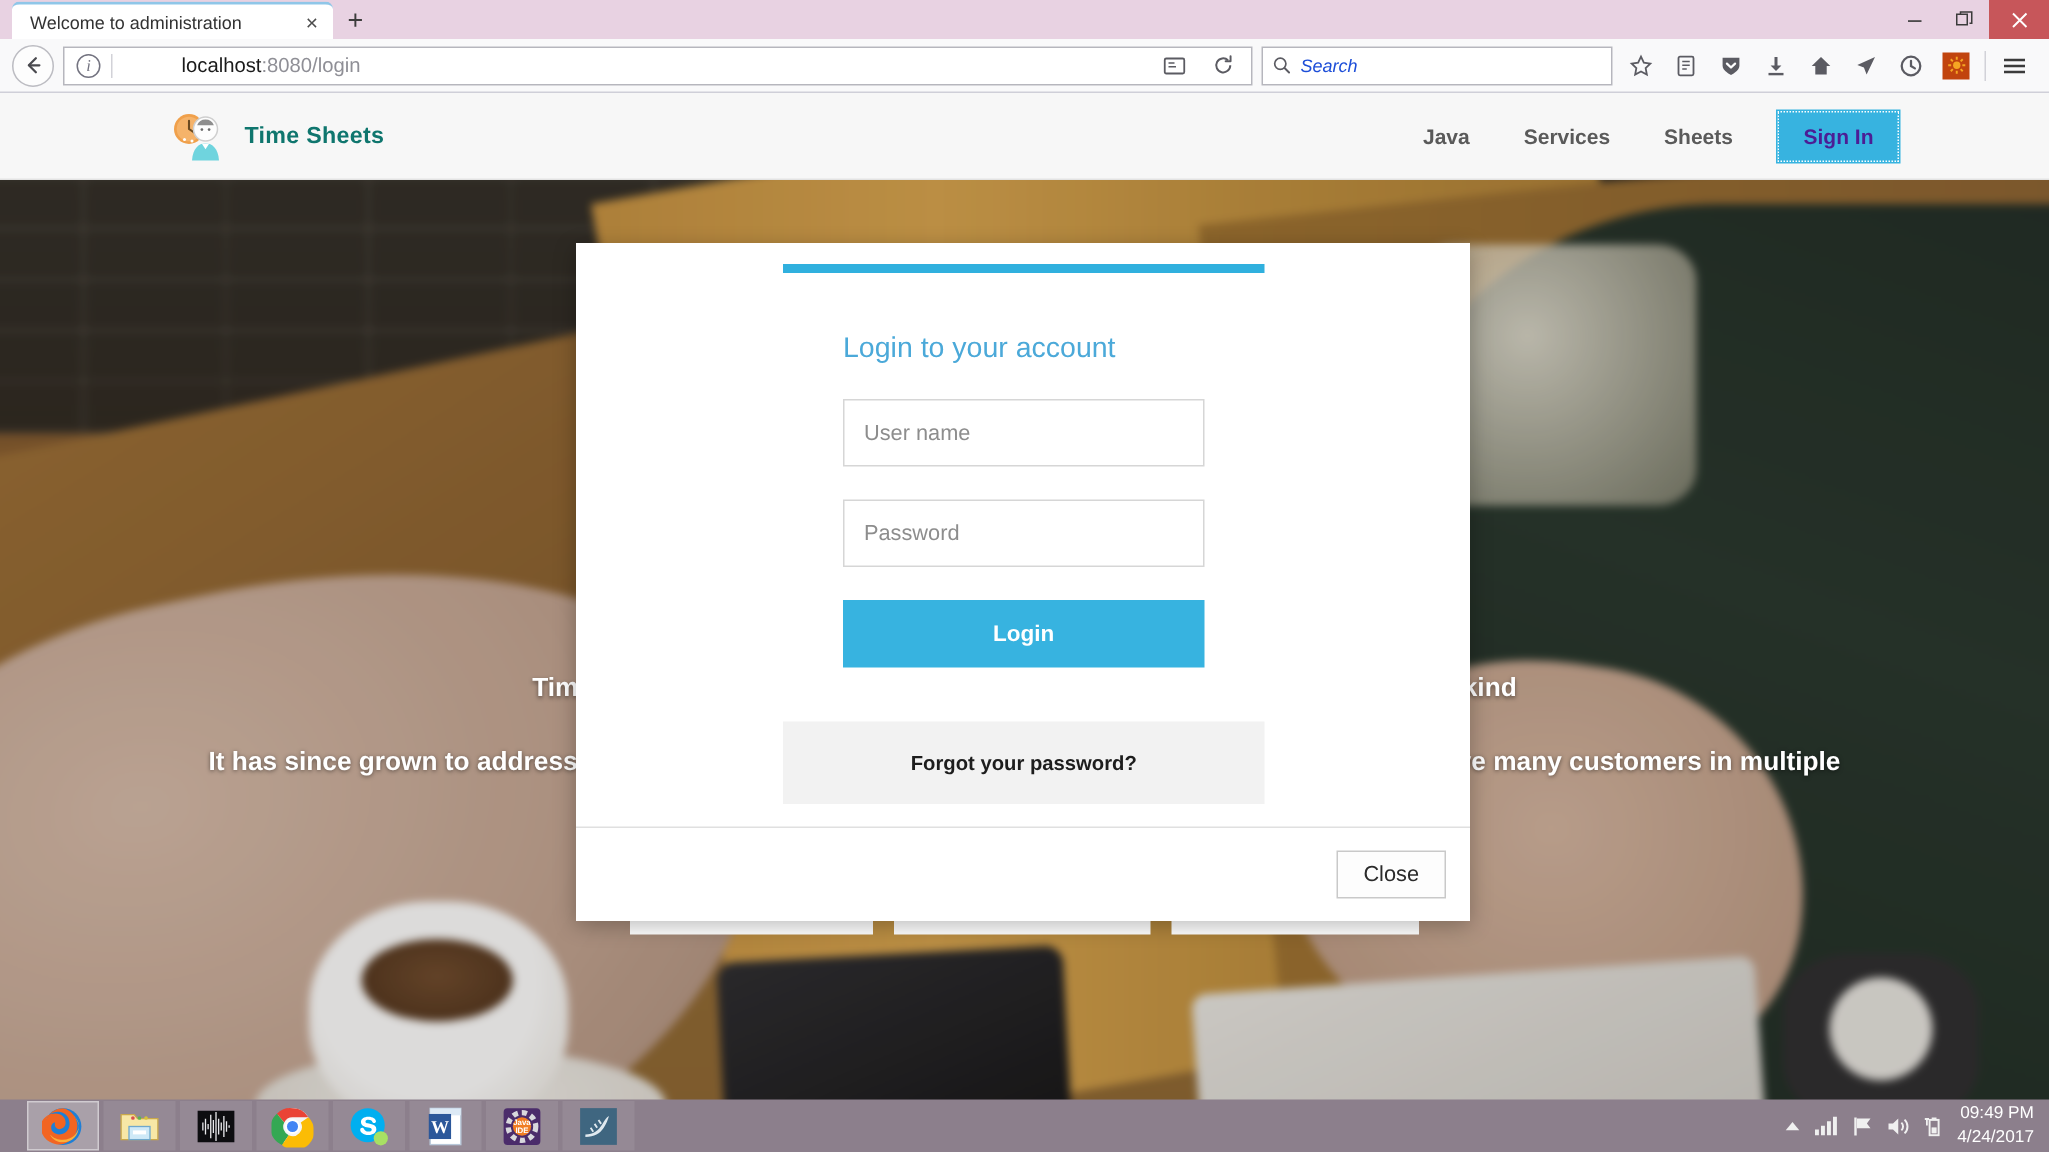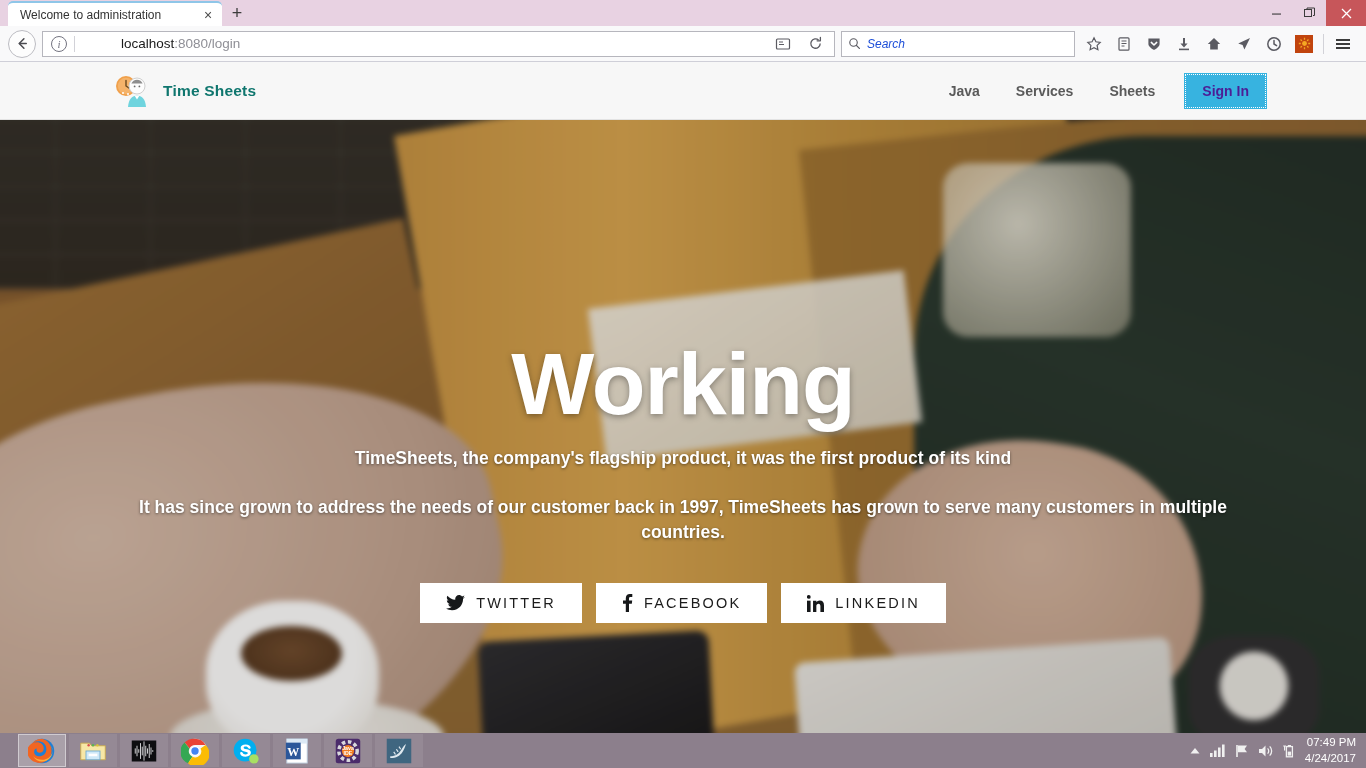--- a/index.html
+++ b/index.html
@@ -493,20 +493,37 @@
                 <rect x="0" y="6" width="3.8" height="12" fill="#16181a"></rect>
                 <circle cx="1.9" cy="2" r="2" fill="#16181a"></circle>
                 <path d="M6.4 6h3.6v1.7c.5-.9 1.7-1.9 3.5-1.9 3 0 4.5 1.8 4.5 5.3V18h-3.8v-6c0-1.7-.6-2.7-2-2.7-1.2 0-1.9.8-2.2 1.6-.1.3-.1.7-.1 1.1V18H6.4z" fill="#16181a"></path>
               </svg>
             <span>LINKEDIN</span>
           </div>
         </div>
       </div>
     </div>
 
+    <div class="dialog-outer">
+      <div class="dialog-body">
+        <div class="login-card">
+          <div class="card-topbar"></div>
+          <div class="card-body">
+            <div class="card-title">Login to your account</div>
+            <input class="field" type="text" placeholder="User name" style="">
+            <input class="field" type="password" placeholder="Password" style="">
+            <button class="login-submit">Login</button>
+          </div>
+          <div class="card-foot">Forgot your password?</div>
+        </div>
+      </div>
+      <div class="dialog-foot">
+        <button class="close-btn">Close</button>
+      </div>
+    </div>
 
   </div>
 
   <div class="taskbar">
     <div class="tb-items">
       <div class="tb-item active">
         <svg width="28" height="28" viewBox="0 0 32 32">
           <circle cx="16" cy="16" r="14" fill="#1f7fd6"></circle>
           <path d="M16 2a14 14 0 0 0-13 9c2-5 7-7 11-6 5 1 7 5 7 9 0 5-4 8-8 8-3 0-6-2-6-5 0-2 1-4 3-4-1 3 1 5 3 5 3 0 5-2 5-5 0-4-3-7-8-7-5 0-9 3-11 8A14 14 0 1 0 16 2z" fill="#f26522"></path>
           <path d="M23 7c3 2 5 6 5 9 0 7-5 12-12 12-4 0-8-2-10-6 3 3 6 4 10 4 7 0 12-5 12-11 0-3-2-6-5-8z" fill="#fbb03b"></path>
@@ -604,19 +621,19 @@
       </span>
       <span class="tray-icon">
         <svg width="14" height="14" viewBox="0 0 14 14">
             <rect x="4.4" y="2.6" width="6" height="10.2" fill="none" stroke="#f0f0f0" stroke-width="1.3"></rect>
             <rect x="5.8" y="1" width="3.2" height="1.6" fill="#f0f0f0"></rect>
             <rect x="5.7" y="7.6" width="3.4" height="4" fill="#f0f0f0"></rect>
             <path d="M2.6 2 V6.4 M1.2 2 H4" stroke="#f0f0f0" stroke-width="1.2"></path>
           </svg>
       </span>
       <span class="tray-clock">
-        <div>07:49 PM</div>
+        <div>09:49 PM</div>
         <div>4/24/2017</div>
       </span>
     </div>
   </div>
 
 </div>
 
 </body></html>

